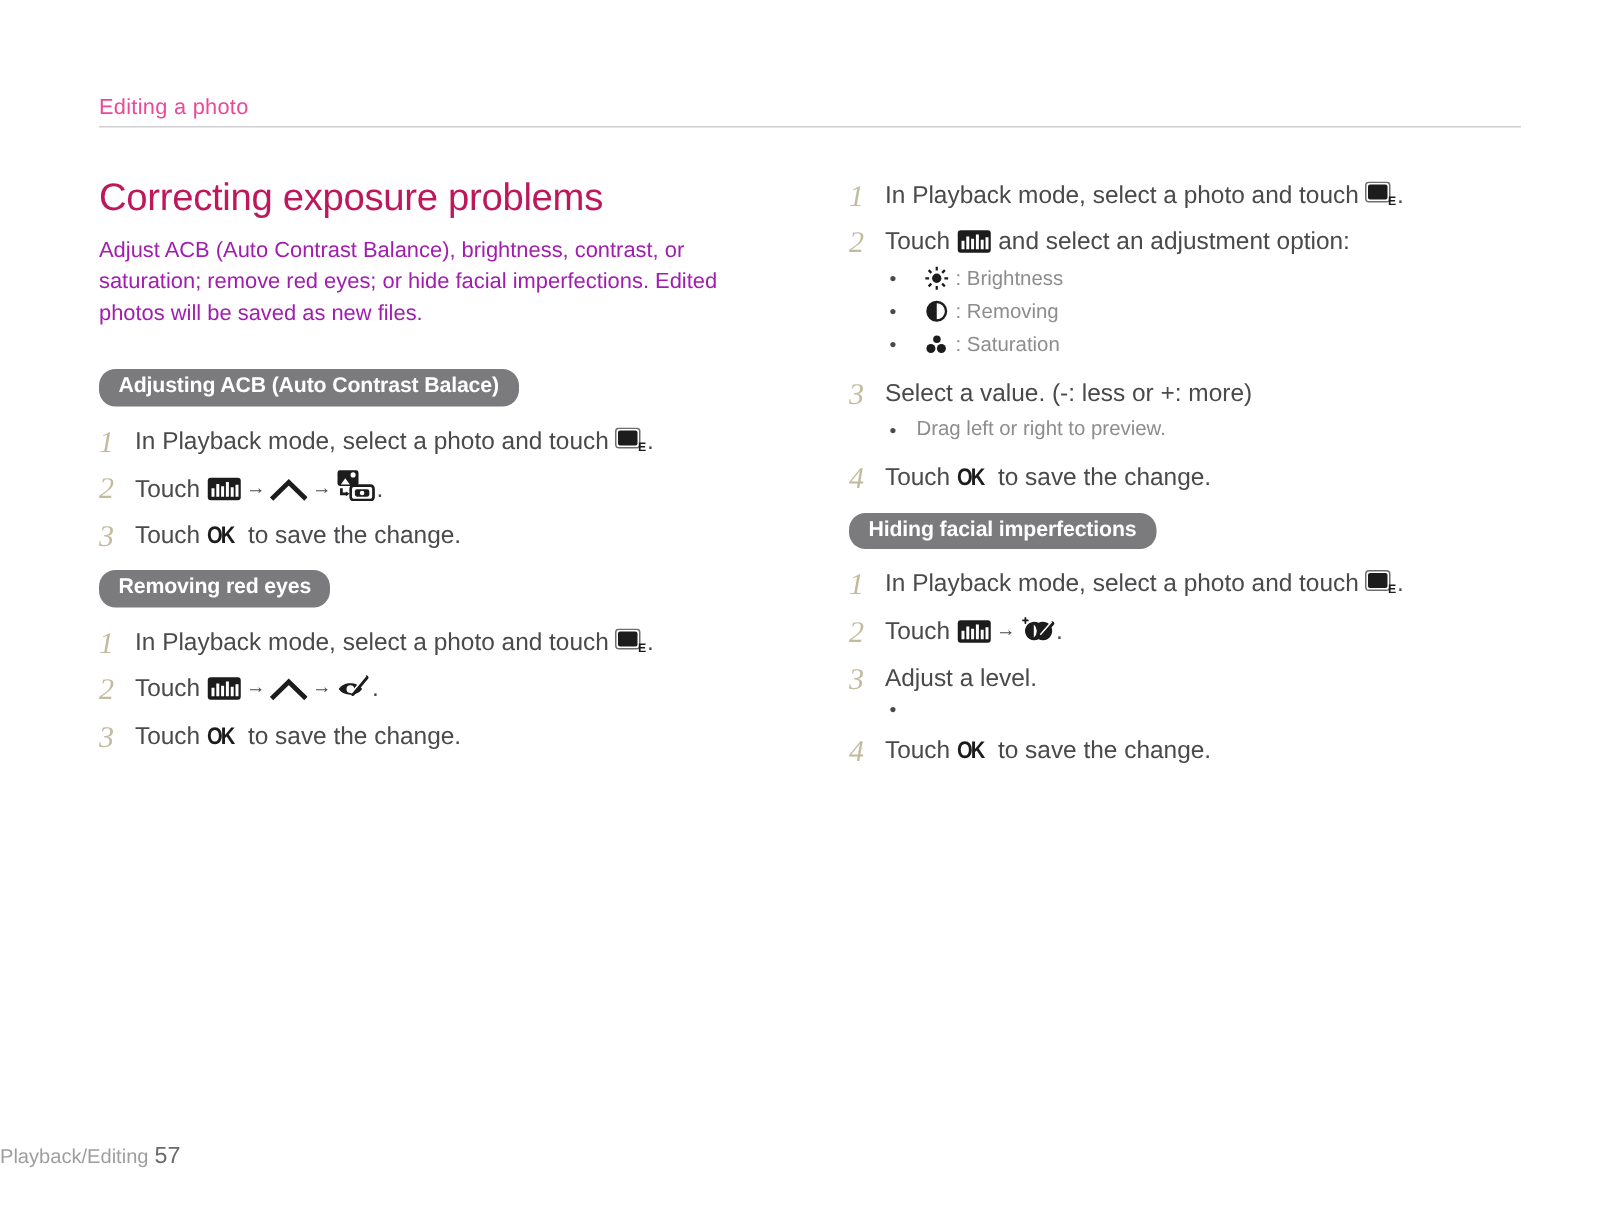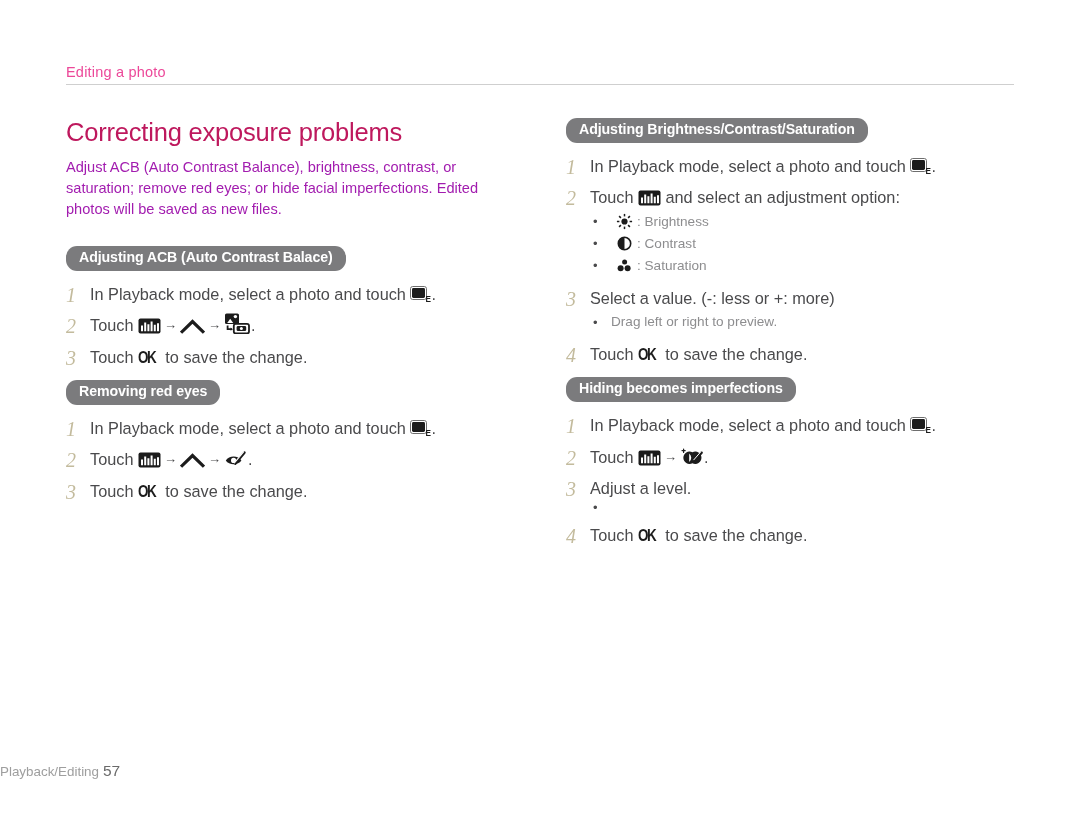--- a/index.html
+++ b/index.html
@@ -282,23 +282,20 @@
       <li class="step">
         <span class="step-num">3</span>
         <span class="step-body"><span>Touch </span><span class="ok">OK</span><span> to save the change.</span></span>
       </li>
     </ul>
 
   </div>
 
   <div class="col-right">
 
-    <div class="pill-wrap">
-      <span class="pill">Adjusting Brightness/Contrast/Saturation</span>
-    </div>
 
     <ul class="steps">
       <li class="step">
         <span class="step-num">1</span>
         <span class="step-body"><span>In Playback mode, select a photo and touch </span><span class="ic"><svg width="21" height="17" viewBox="0 0 21 17">
                 <rect x="0.5" y="0.5" width="16" height="13" rx="2.2" fill="none" stroke="#6e6e6e" stroke-width="1"></rect>
                 <rect x="2" y="2" width="13" height="10" rx="1.4" fill="#1c1c1c"></rect>
                 <text x="15.4" y="15.6" font-family="Liberation Sans, sans-serif" font-size="8.2" font-weight="bold" fill="#1c1c1c">E</text>
               </svg></span><span>.</span></span>
       </li>
@@ -332,21 +329,21 @@
               <span class="sub-label">: Brightness</span>
             </li>
             <li class="sub">
               <span class="sub-dot">•</span>
               <span class="sub-icon">
                   <svg width="15" height="15" viewBox="0 0 15 15">
                     <circle cx="7.5" cy="7.5" r="6.2" fill="none" stroke="#1c1c1c" stroke-width="1.6"></circle>
                     <path d="M7.5 1.3 A6.2 6.2 0 0 0 7.5 13.7 Z" fill="#1c1c1c"></path>
                   </svg>
                 </span>
-              <span class="sub-label">: Contrast</span>
+              <span class="sub-label">: Removing</span>
             </li>
             <li class="sub">
               <span class="sub-dot">•</span>
               <span class="sub-icon">
                   <svg width="17" height="15" viewBox="0 0 17 15">
                     <circle cx="8.6" cy="4.1" r="2.5" fill="#1c1c1c"></circle>
                     <circle cx="4.6" cy="10.3" r="3.0" fill="#1c1c1c"></circle>
                     <circle cx="11.6" cy="10.3" r="3.0" fill="#1c1c1c"></circle>
                   </svg>
                 </span>
@@ -369,21 +366,21 @@
         </span>
       </li>
 
       <li class="step mt-step">
         <span class="step-num">4</span>
         <span class="step-body"><span>Touch </span><span class="ok">OK</span><span> to save the change.</span></span>
       </li>
     </ul>
 
     <div class="pill-wrap mt-section">
-      <span class="pill">Hiding becomes imperfections</span>
+      <span class="pill">Hiding facial imperfections</span>
     </div>
 
     <ul class="steps">
       <li class="step">
         <span class="step-num">1</span>
         <span class="step-body"><span>In Playback mode, select a photo and touch </span><span class="ic"><svg width="21" height="17" viewBox="0 0 21 17">
                 <rect x="0.5" y="0.5" width="16" height="13" rx="2.2" fill="none" stroke="#6e6e6e" stroke-width="1"></rect>
                 <rect x="2" y="2" width="13" height="10" rx="1.4" fill="#1c1c1c"></rect>
                 <text x="15.4" y="15.6" font-family="Liberation Sans, sans-serif" font-size="8.2" font-weight="bold" fill="#1c1c1c">E</text>
               </svg></span><span>.</span></span>

